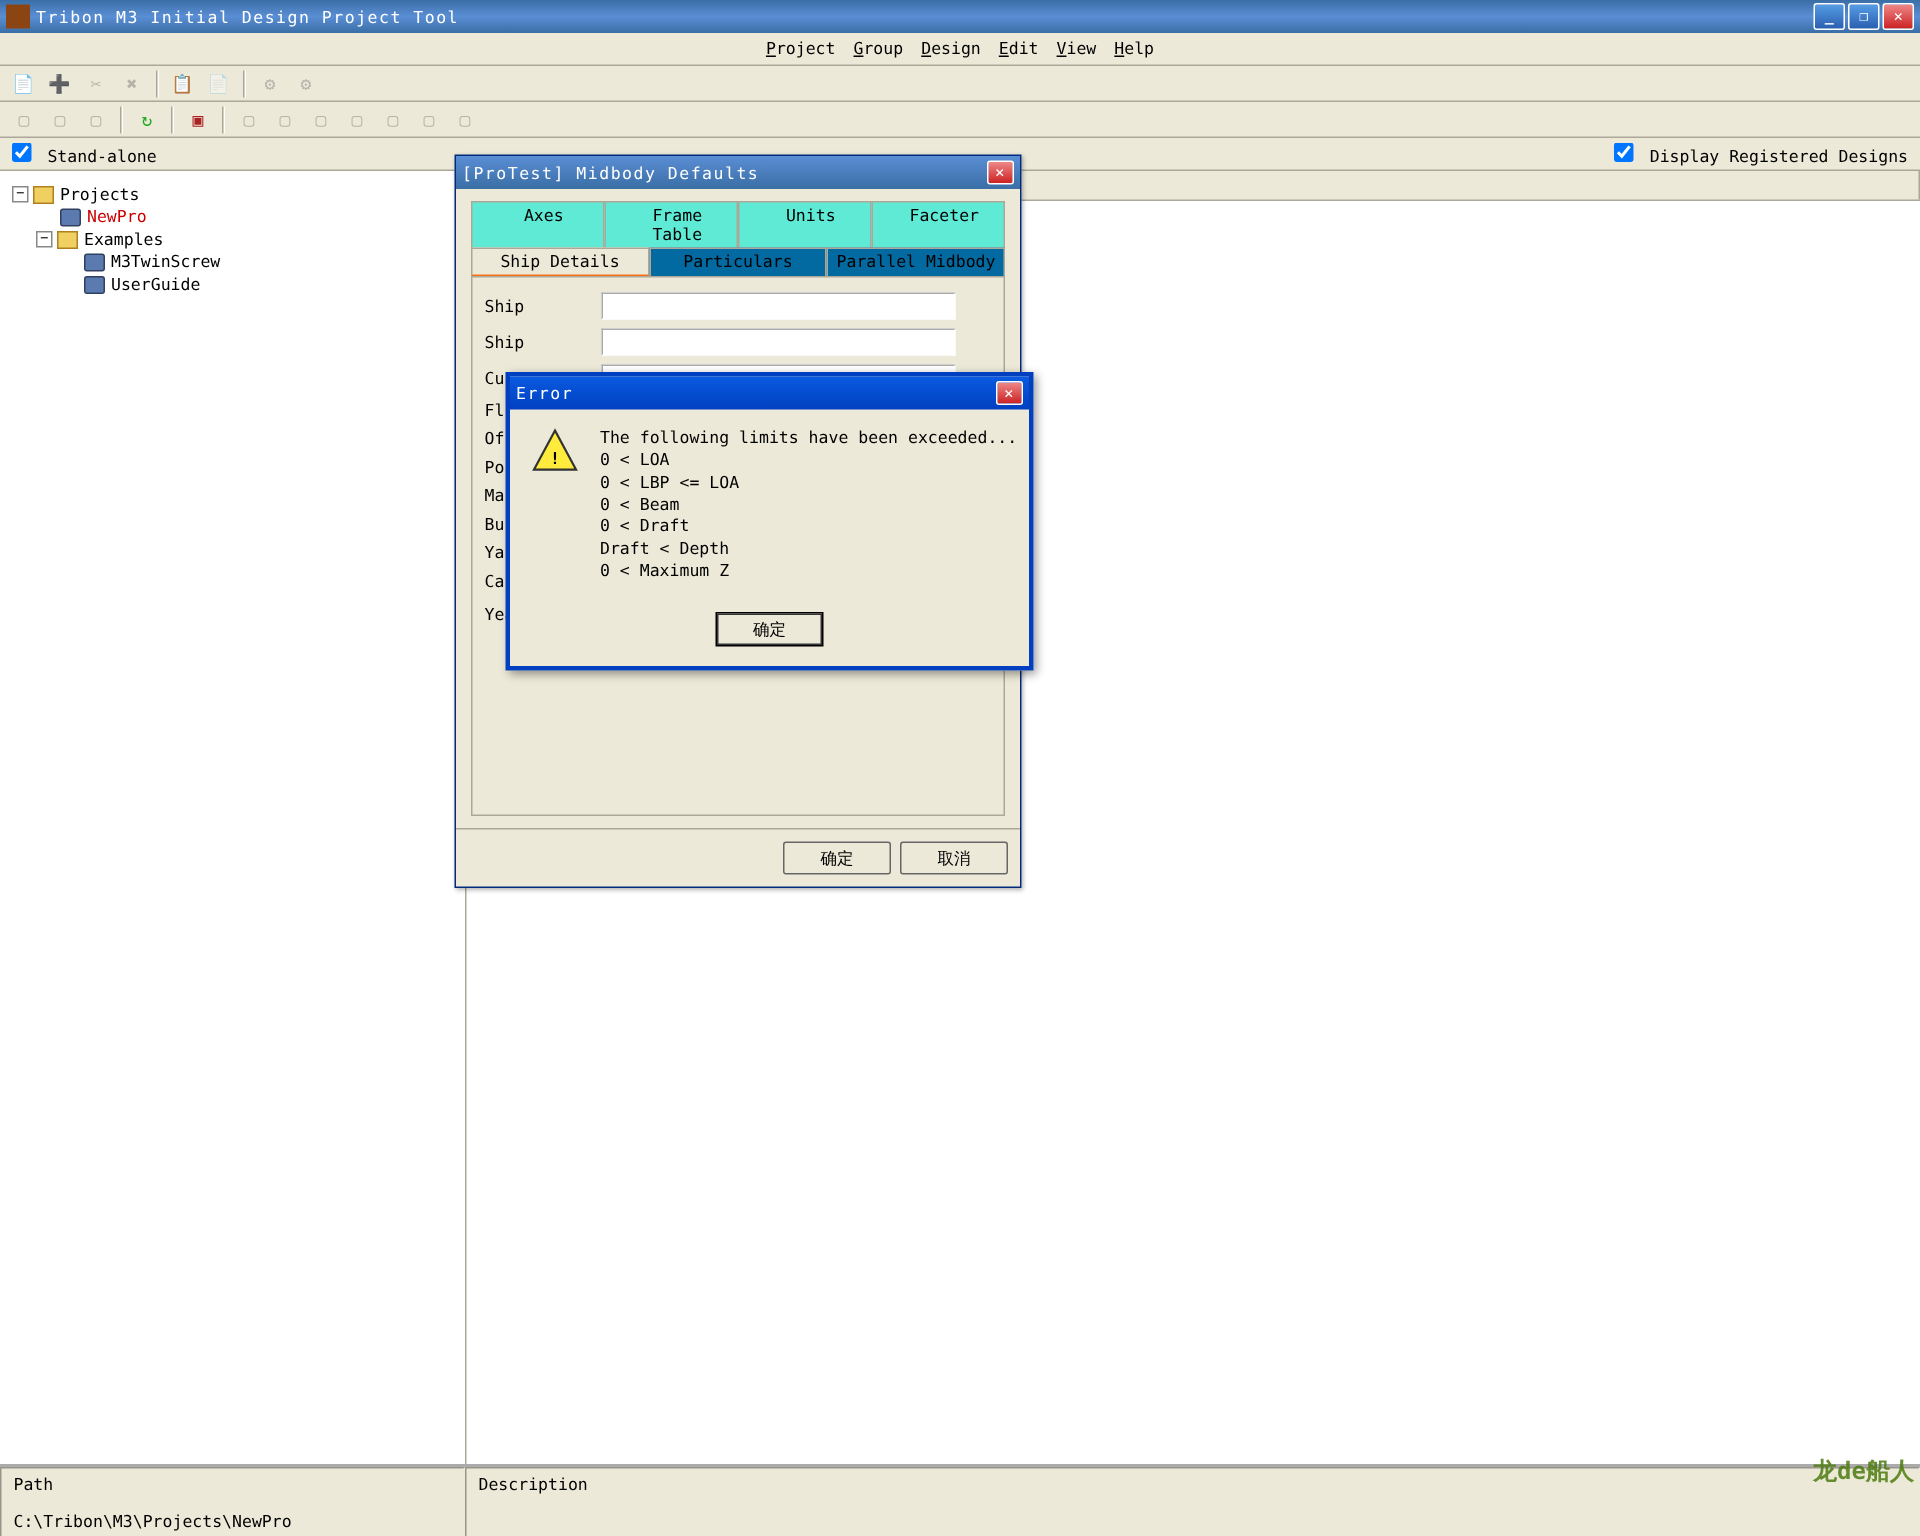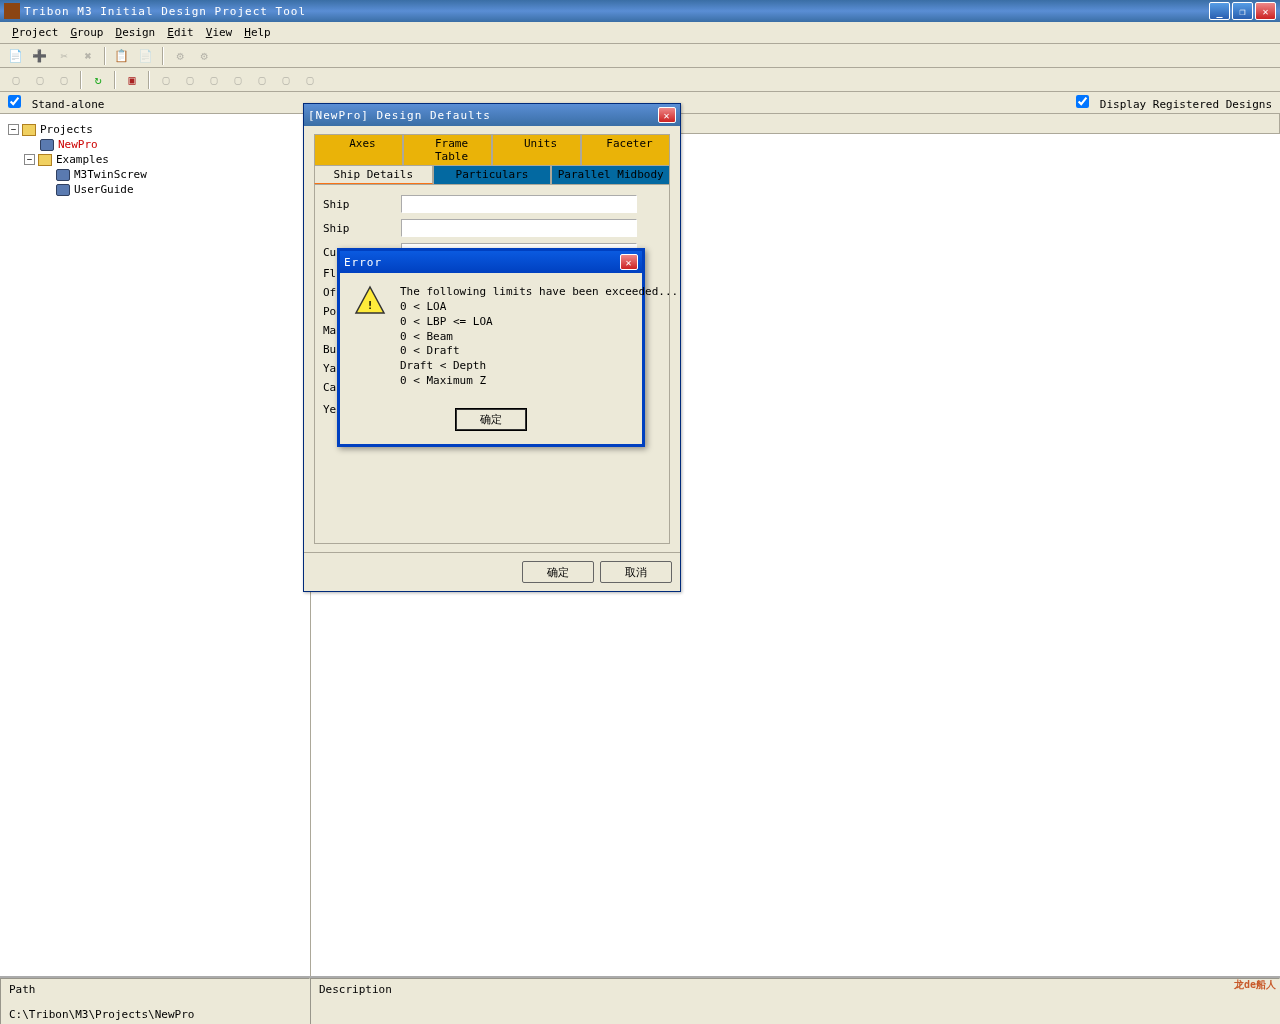--- a/index.html
+++ b/index.html
@@ -9,21 +9,21 @@
 .titlebar { background: linear-gradient(to bottom, #3a6ea5 0%, #5a8ed5 50%, #3a6ea5 100%); height: 22px; display: flex; align-items: center; padding: 0 4px; color: white; }
 .titlebar .app-icon { width: 16px; height: 16px; background: #8b4513; margin-right: 4px; }
 .titlebar .title-text { flex: 1; letter-spacing: 1px; }
 .titlebar .win-controls { display: flex; gap: 2px; }
 .titlebar .win-btn { width: 21px; height: 18px; display: flex; align-items: center; justify-content: center; color: white; font-weight: bold; border: 1px solid #fff; border-radius: 2px; font-size: 10px; }
 .win-min { background: linear-gradient(#569de5, #2a5fb0); }
 .win-max { background: linear-gradient(#569de5, #2a5fb0); }
 .win-close { background: linear-gradient(#e88, #c22); }
 
 
-.menubar { background: #ece9d8; height: 22px; display: flex; align-items: center; padding: 0 6px; border-bottom: 1px solid #aca899; }
+.menubar { background: #ece9d8; height: 22px; display: flex; align-items: center; padding: 0 6px; border-bottom: 1px solid #aca899; justify-content: center; }
 .menubar .menu-item { padding: 2px 6px; cursor: default; }
 .menubar .menu-item u { text-decoration: underline; }
 
 
 .toolbar { background: #ece9d8; height: 24px; display: flex; align-items: center; padding: 2px 6px; border-bottom: 1px solid #aca899; gap: 4px; }
 .tool-btn { width: 20px; height: 20px; border: 1px solid transparent; display: inline-flex; align-items: center; justify-content: center; font-size: 12px; color: #666; }
 .tool-btn.disabled { opacity: 0.4; }
 .tool-sep { width: 2px; height: 18px; border-left: 1px solid #aca899; border-right: 1px solid #fff; margin: 0 2px; }
 
 
@@ -57,43 +57,43 @@
 .bottom-panel .caption { color: #000; }
 .bottom-panel .value { margin-top: 12px; }
 
 
 .dialog-dd { position: absolute; left: 303px; top: 103px; width: 378px; background: #ece9d8; border: 1px solid #002a7a; box-shadow: 1px 1px 3px rgba(0,0,0,0.3); }
 .dialog-title { background: linear-gradient(to bottom, #5a8ed5, #3a6ea5); height: 22px; display: flex; align-items: center; padding: 0 4px; color: white; letter-spacing: 1px; }
 .dialog-title .close-btn { margin-left: auto; width: 18px; height: 16px; background: linear-gradient(#e88, #c22); border: 1px solid #fff; border-radius: 2px; display: flex; align-items: center; justify-content: center; color: white; font-weight: bold; font-size: 10px; }
 .dialog-body { padding: 8px 10px; }
 .tab-row { display: flex; }
 .tab { flex: 1; padding: 2px 4px; text-align: center; background: #0369a1; border: 1px solid #aca899; border-bottom: none; font-size: 11px; cursor: default; }
-.tab.back { background: #eab308; padding-left: 12px; }
+.tab.back { background: #5eead4; padding-left: 12px; }
 .tab-row.second .tab { border-top: 1px solid #aca899; }
 .tab.active { background: #ece9d8; border-bottom: 1px solid #f97316; }
 .tab-content { border: 1px solid #aca899; border-top: 1px solid #aca899; padding: 10px 8px; background: #ece9d8; min-height: 360px; }
 .form-row { display: flex; align-items: center; margin-bottom: 6px; }
 .form-label { width: 78px; }
 .form-input { flex: 1; height: 18px; border: 1px inset #fff; background: #fff; max-width: 236px; }
 .form-input.short { max-width: 78px; }
 .dialog-buttons { display: flex; justify-content: flex-end; padding: 8px; gap: 6px; border-top: 1px solid #aca899; }
 .dlg-btn { min-width: 72px; height: 22px; background: #ece9d8; border: 1px solid #666; border-radius: 2px; display: flex; align-items: center; justify-content: center; cursor: default; }
 
 
-.dialog-err { position: absolute; left: 337px; top: 248px; width: 308px; background: #ece9d8; border: 3px solid #0040c0; box-shadow: 2px 2px 6px rgba(0,0,0,0.4); }
+.dialog-err { position: absolute; left: 337px; top: 248px; width: 352px; background: #ece9d8; border: 3px solid #0040c0; box-shadow: 2px 2px 6px rgba(0,0,0,0.4); }
 .dialog-err .dialog-title { background: linear-gradient(to bottom, #0a5ae0, #0040c0); }
 .dialog-err .err-body { padding: 12px 14px; display: flex; gap: 14px; }
 .err-icon { width: 32px; height: 32px; flex-shrink: 0; }
 .err-icon svg { width: 32px; height: 32px; }
 .err-text { white-space: pre; line-height: 1.35; }
 .err-btn-row { display: flex; justify-content: center; padding: 8px 0 14px; }
 .err-btn { min-width: 70px; height: 21px; background: #ece9d8; border: 1px solid #333; box-shadow: 0 0 0 1px #000; display: flex; align-items: center; justify-content: center; }
 
 
-.watermark { position: absolute; right: 4px; bottom: 32px; color: #c2410c; font-size: 10px; font-weight: bold; opacity: 0.85; }
+.watermark { position: absolute; right: 4px; bottom: 32px; color: #4d7c0f; font-size: 16px; font-weight: bold; opacity: 0.85; }
 </style>
 </head>
 <body>
 
 <div class="titlebar">
   <div class="app-icon"></div>
   <div class="title-text">Tribon M3 Initial Design Project Tool</div>
   <div class="win-controls">
     <div class="win-btn win-min">_</div>
     <div class="win-btn win-max">❐</div>
@@ -203,21 +203,21 @@
     <div class="caption">Path</div>
     <div class="value">C:\Tribon\M3\Projects\NewPro</div>
   </div>
   <div class="bottom-panel wide">
     <div class="caption">Description</div>
   </div>
 </div>
 
 <div class="dialog-dd">
   <div class="dialog-title">
-    <span>[NewPro] Design Defaults</span>
+    <span>[ProTest] Midbody Defaults</span>
     <div class="close-btn">✕</div>
   </div>
   <div class="dialog-body">
     <div class="tab-row">
       <div class="tab back"><span>Axes</span></div>
       <div class="tab back"><span>Frame Table</span></div>
       <div class="tab back"><span>Units</span></div>
       <div class="tab back"><span>Faceter</span></div>
     </div>
     <div class="tab-row second">

